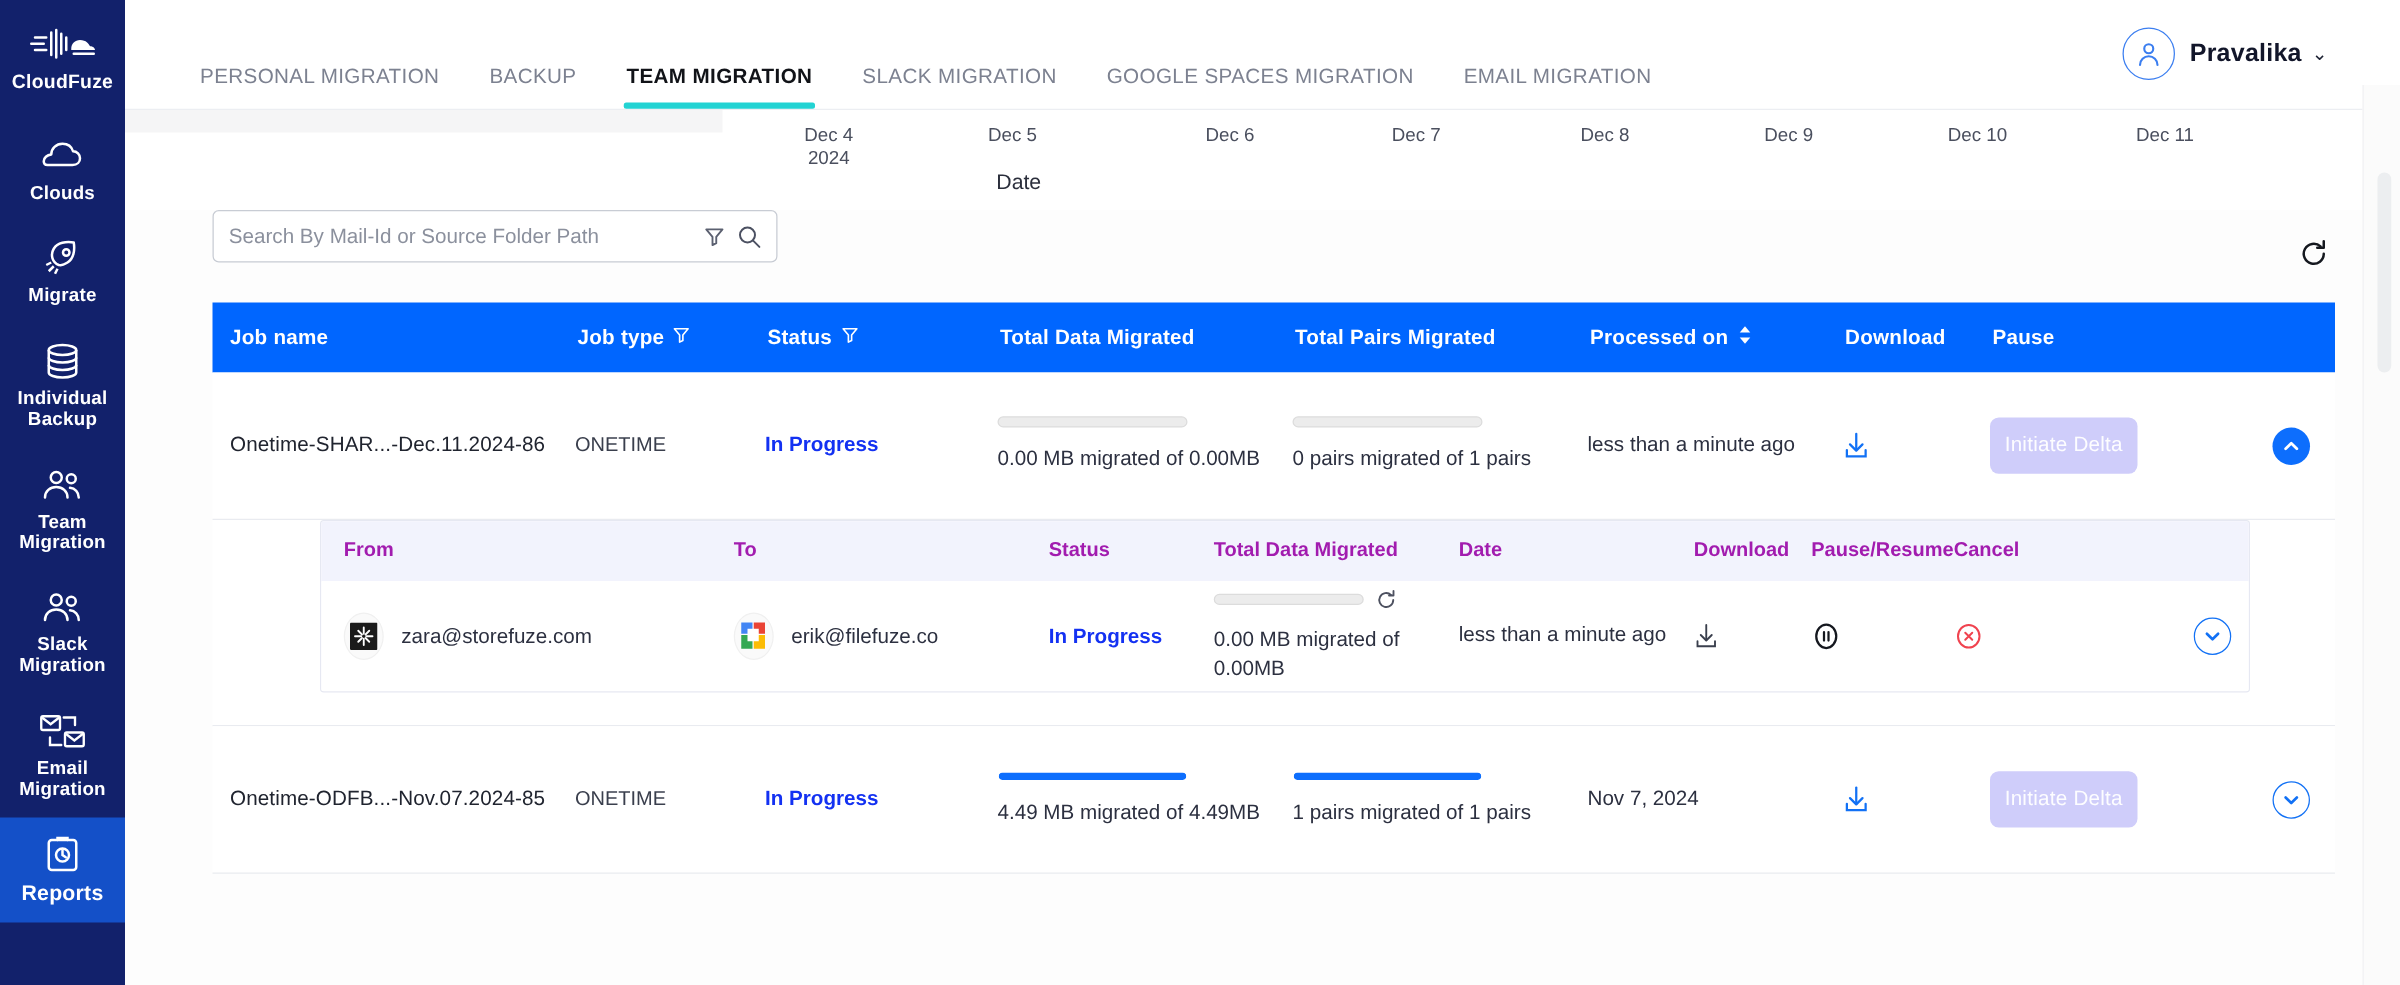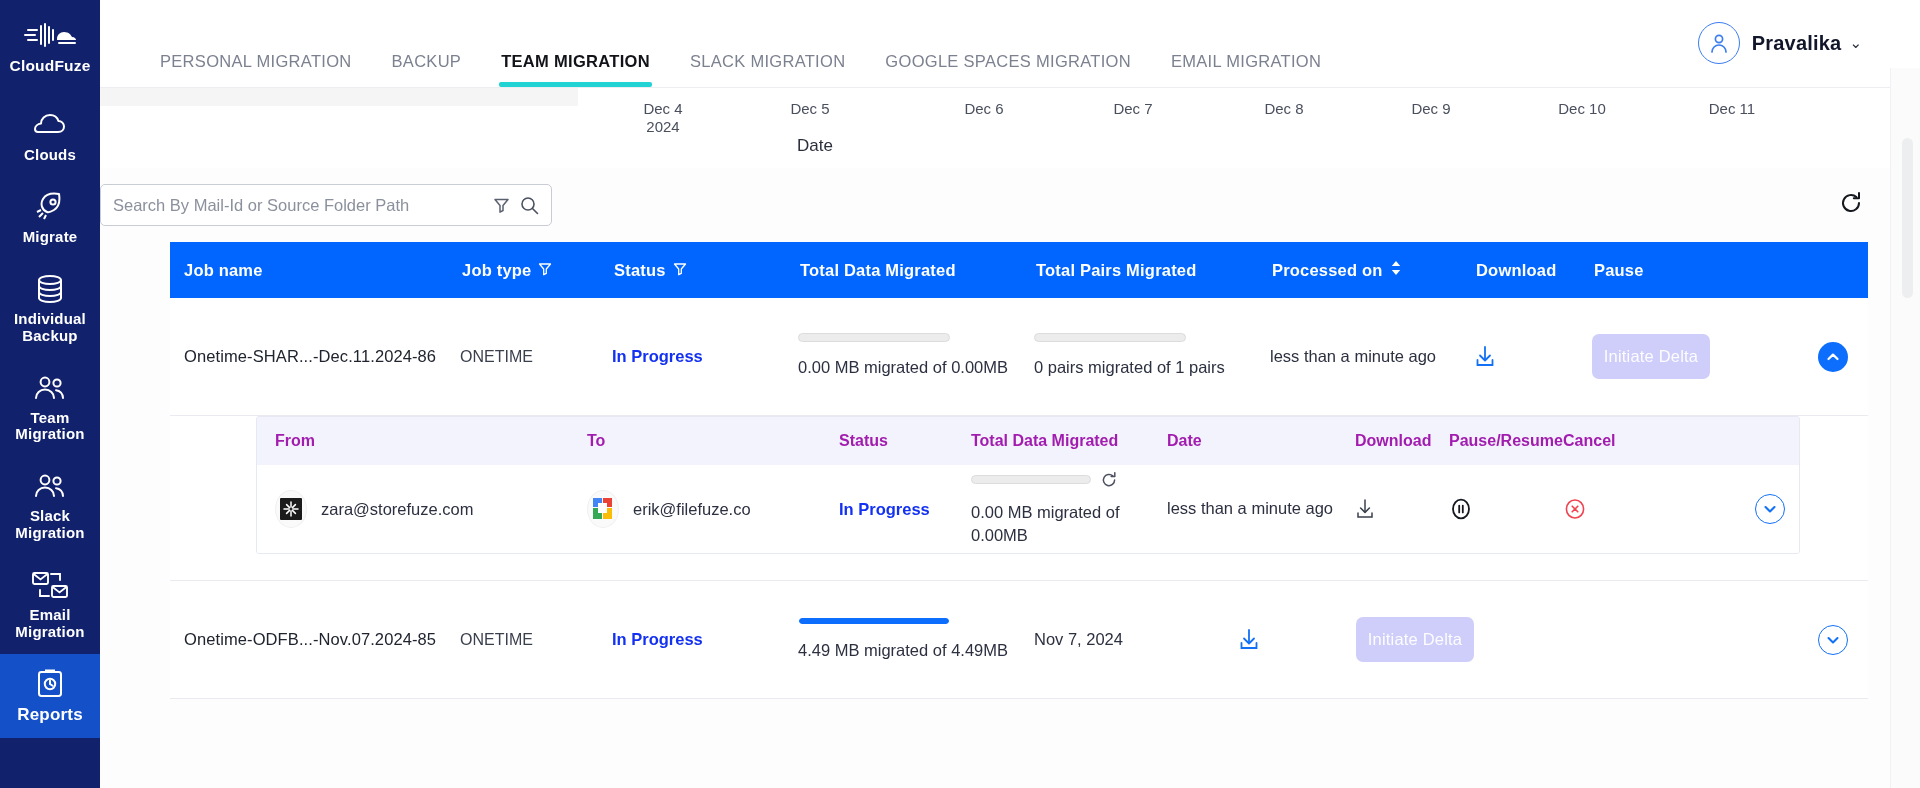--- a/index.html
+++ b/index.html
@@ -85,21 +85,22 @@
   }
   .tick span { display:block; }
   .axis-title {
     position:absolute; top: 48px; left: 0; right: 0;
     text-align: center; font-size: 17px; color: #2b2f3c;
     padding-right: 390px;
   }
 
   
   .search-row {
-    position: relative; height: 74px; display: flex; align-items: center;
+    position: relative; height: 74px; display: flex; align-items: flex-start;
+    padding-left: 70px;
   }
   .search-box {
     position: relative; width: 452px; height: 42px;
     border: 1px solid #c8ccd4; border-radius: 5px; background: #fff;
     display: flex; align-items: center; padding: 0 12px;
   }
   .search-box input {
     border: 0; outline: 0; flex: 1 1 auto;
     font-size: 16.5px; color: #3b4050; font-family: inherit; background: transparent;
   }
@@ -563,20 +564,26 @@
         </div>
         <div class="cell c-stat">
           <span class="status-inprogress">In Progress</span>
         </div>
         <div class="cell c-data">
           <div class="prog filled">
               <i style="width:100%"></i>
             </div>
           <span class="prog-txt">4.49 MB migrated of 4.49MB</span>
         </div>
+        <div class="cell c-pairs">
+          <div class="prog filled">
+              <i style="width:100%"></i>
+            </div>
+          <span class="prog-txt">1 pairs migrated of 1 pairs</span>
+        </div>
         <div class="cell c-proc">
           <span class="prog-txt">Nov 7, 2024</span>
         </div>
         <div class="cell c-down">
           <span class="dl">
             <svg width="22" height="24" viewBox="0 0 22 24" fill="none" stroke="#1271f5" stroke-width="1.8">
               <path d="M11 2v13" stroke-linecap="round"></path>
                 <path d="M6 10.5l5 5 5-5" stroke-linecap="round" stroke-linejoin="round"></path>
               <path d="M3.5 15v5h15v-5" stroke-linecap="round"></path>
             </svg>

